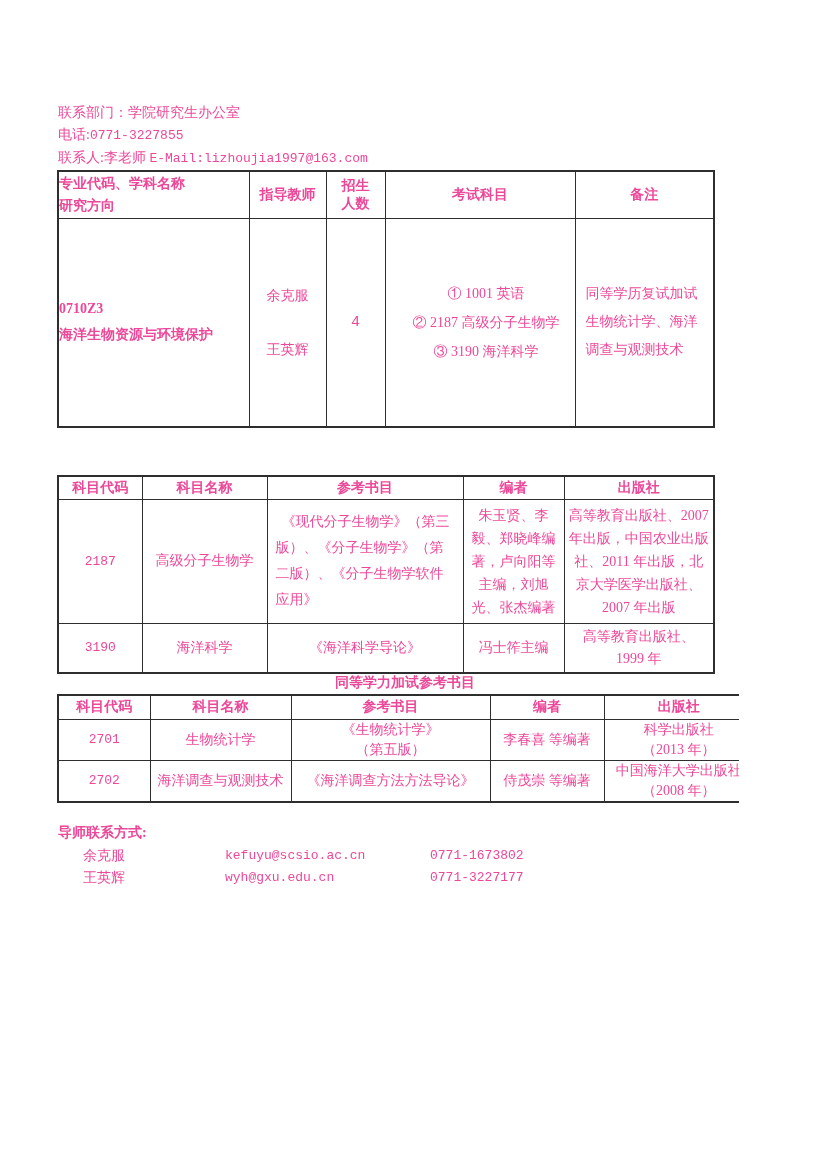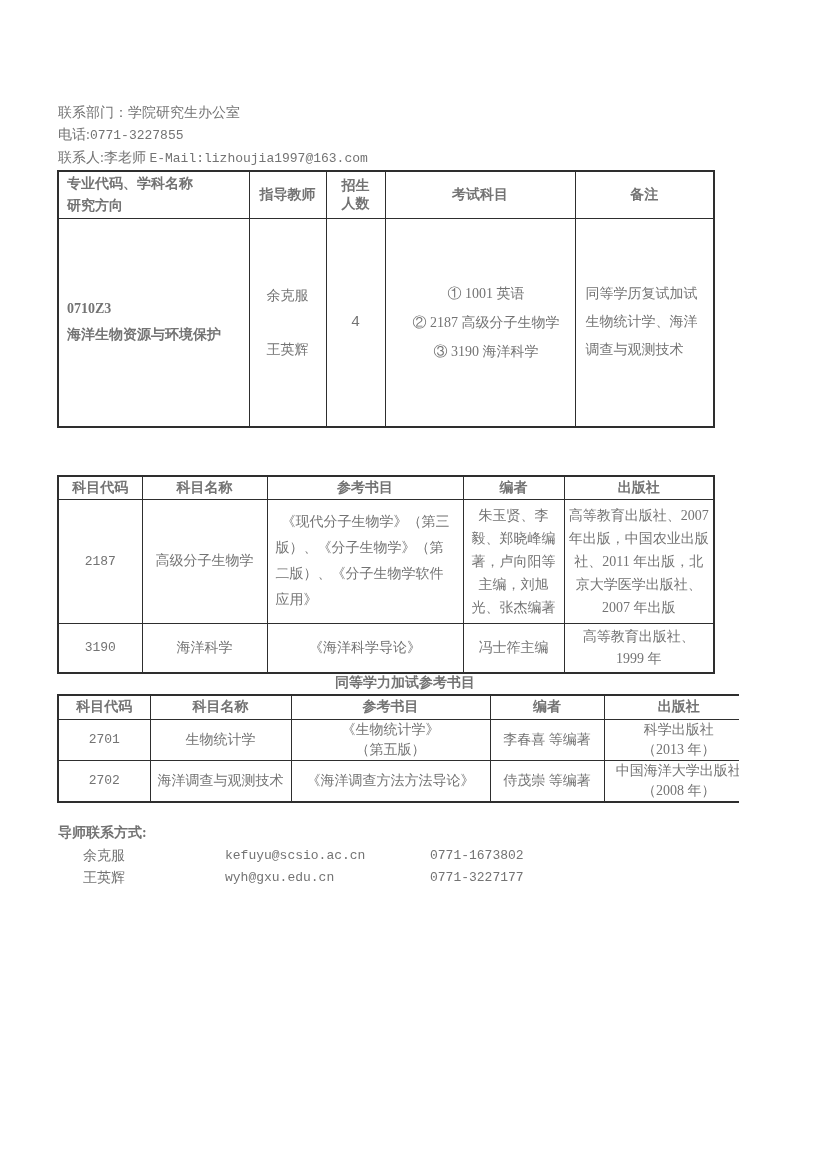--- a/index.html
+++ b/index.html
@@ -1,36 +1,36 @@
 <!DOCTYPE html>
 <html><head>
 <meta charset="utf-8">
 <style>
   html,body{margin:0;padding:0;background:#ffffff;}
   .page{
     position:relative;
     width:739px;height:1169px;
     background:#ffffff;
     font-family:"Liberation Serif","DejaVu Serif",serif;
-    color:#737373;
+    color:#ec4899;
     font-size:14px;
     overflow:hidden;
   }
   .mono{font-family:"Liberation Mono","DejaVu Sans Mono",monospace;font-size:13px;}
   .pre{white-space:pre-line;}
 
   
   .contact{position:absolute;left:58px;top:102px;line-height:22px;}
 
   
   table{border-collapse:collapse;table-layout:fixed;position:absolute;border:2px solid #2e2e2e;}
   td,th{border:1px solid #2e2e2e;padding:0;vertical-align:middle;font-size:14px;font-weight:normal;overflow:hidden;}
   th{font-weight:bold;}
   .center{text-align:center;}
-  .left{text-align:left;padding-left:8px;padding-right:8px;}
+  .left{text-align:left;padding-right:8px;}
 
   
   .t1{left:57px;top:170px;width:656px;}
   .t1 .hrow{height:47px;}
   .t1 .brow{height:209px;}
   .t1 .hcol1{line-height:22px;}
   .t1 .major{line-height:26px;font-weight:bold;}
   .t1 .advisors{line-height:27px;}
   .t1 .enroll{font-size:15px;}
   .t1 .exam div{line-height:29px;text-align:center;padding-left:12px;}

